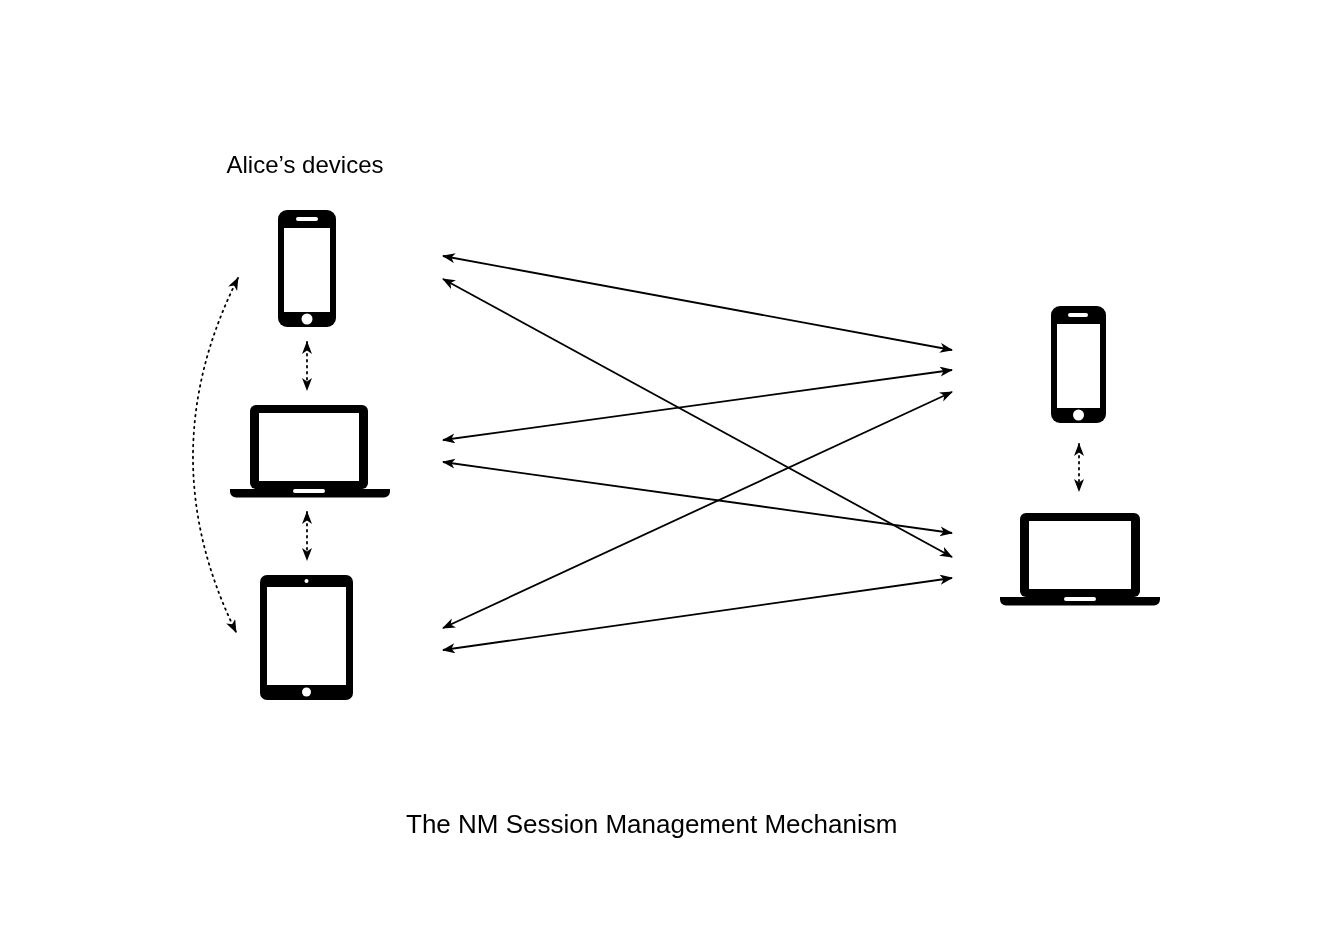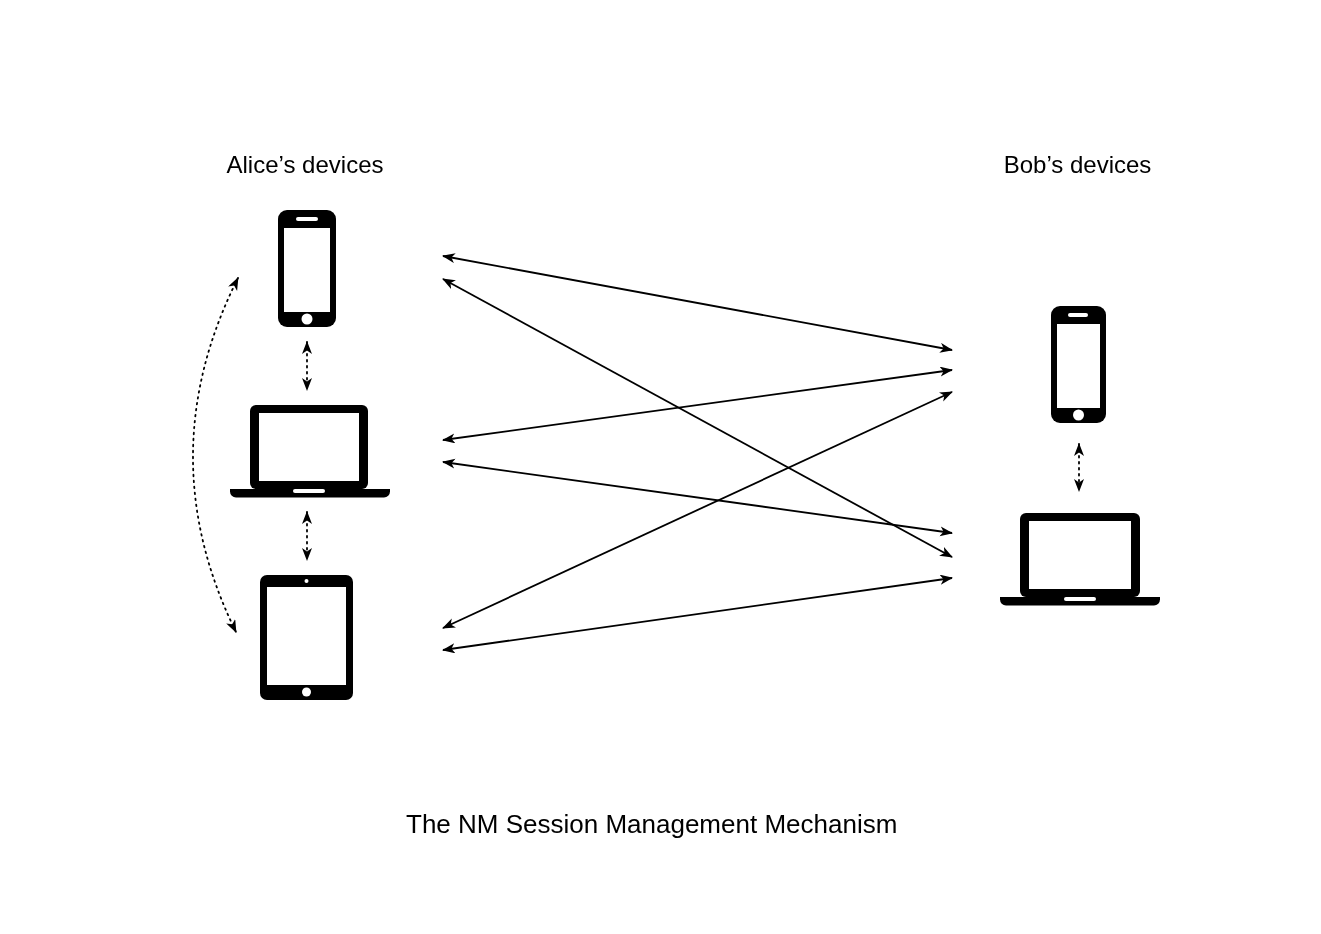--- a/index.html
+++ b/index.html
@@ -42,21 +42,20 @@
     white-space: nowrap;
   }
 </style>
 </head>
 <body>
 
 <div class="stage">
 
   <div class="group-label" style="left:205px; top:150px; width:200px;">Alice’s devices</div>
 
-  <div class="group-label" style="left:980px; top:150px; width:195px;">Bob’s devices</div>
 
   <svg class="diagram-svg" width="1321" height="934" viewBox="0 0 1321 934">
     <defs>
       <marker id="arrowhead" markerUnits="userSpaceOnUse" markerWidth="14" markerHeight="11" refX="12" refY="5" orient="auto-start-reverse">
         <path d="M0,0 L13,5 L0,10 L3.5,5 Z" fill="#000000"></path>
       </marker>
     </defs>
 
     <g id="links-layer">
         <line x1="443" y1="256" x2="952" y2="350" stroke="#000000" stroke-width="1.8" marker-start="url(#arrowhead)" marker-end="url(#arrowhead)"></line>

